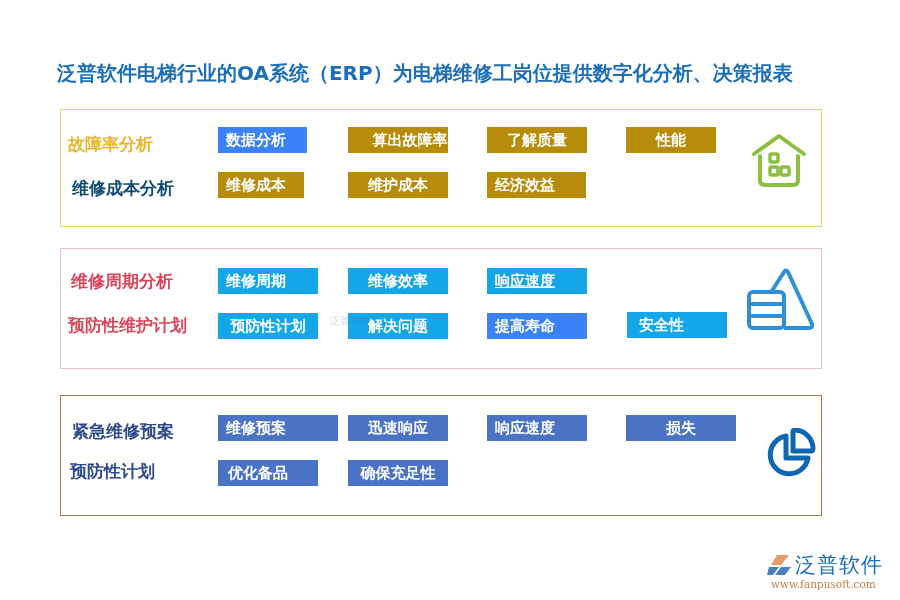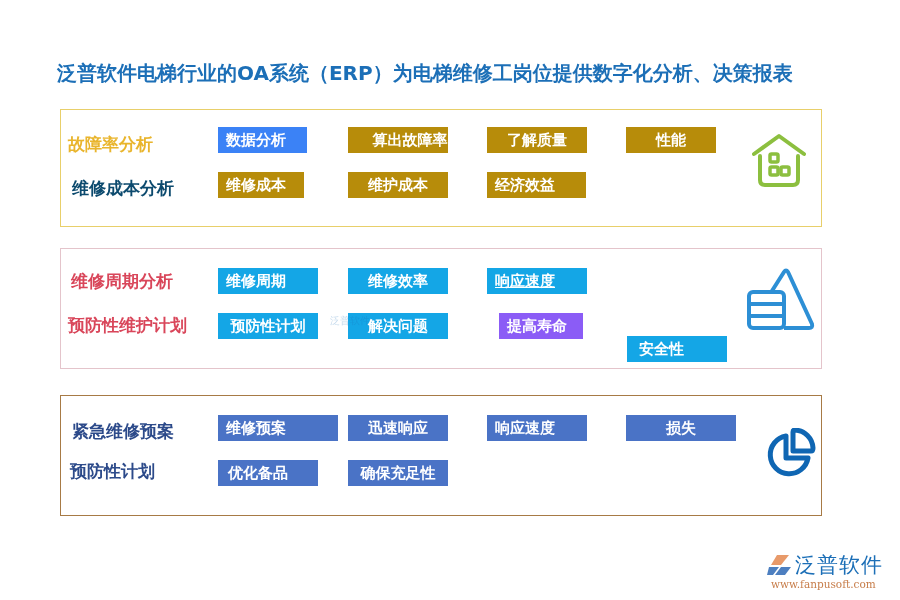--- a/index.html
+++ b/index.html
@@ -60,22 +60,22 @@
 <div class="box b2"></div>
 <div class="cat" style="left:71px;top:270px;color:#d9465a;">维修周期分析</div>
 <div class="cat" style="left:68px;top:314px;color:#d9465a;">预防性维护计划</div>
 
 <div class="tag" style="left:218px;top:268px;width:100px;background:#14a6e6;">维修周期</div>
 <div class="tag center" style="left:348px;top:268px;width:100px;background:#14a6e6;">维修效率</div>
 <div class="tag" style="left:487px;top:268px;width:100px;background:#14a6e6;text-decoration:underline;">响应速度</div>
 
 <div class="tag center" style="left:218px;top:313px;width:100px;background:#14a6e6;">预防性计划</div>
 <div class="tag center" style="left:348px;top:313px;width:100px;background:#14a6e6;">解决问题</div>
-<div class="tag" style="left:487px;top:313px;width:84px;background:#8b5cf6;margin-left:12px;">提高寿命</div>
-<div class="tag" style="left:627px;top:312px;width:100px;background:#14a6e6;padding-left:12px;margin-top:24px;">安全性</div>
+<div class="tag" style="left:487px;top:313px;width:100px;background:#3b82f6;">提高寿命</div>
+<div class="tag" style="left:627px;top:312px;width:100px;background:#14a6e6;padding-left:12px;">安全性</div>
 
 <div class="watermark">泛普软件</div>
 
 <div class="icon" style="left:746px;top:268px;">
   <svg width="70" height="64" viewBox="0 0 70 64">
     <path d="M24 26 L38 4 Q40 1 42 4 L66 56 Q67 60 63 60 L38 60" fill="none" stroke="#2d8fd5" stroke-width="4" stroke-linejoin="round"></path>
     <rect x="3" y="24" width="35" height="36" rx="4" fill="#ffffff" stroke="#2d8fd5" stroke-width="4"></rect>
     <line x1="5" y1="36" x2="36" y2="36" stroke="#2d8fd5" stroke-width="4"></line>
     <line x1="5" y1="48" x2="36" y2="48" stroke="#2d8fd5" stroke-width="4"></line>
   </svg>

